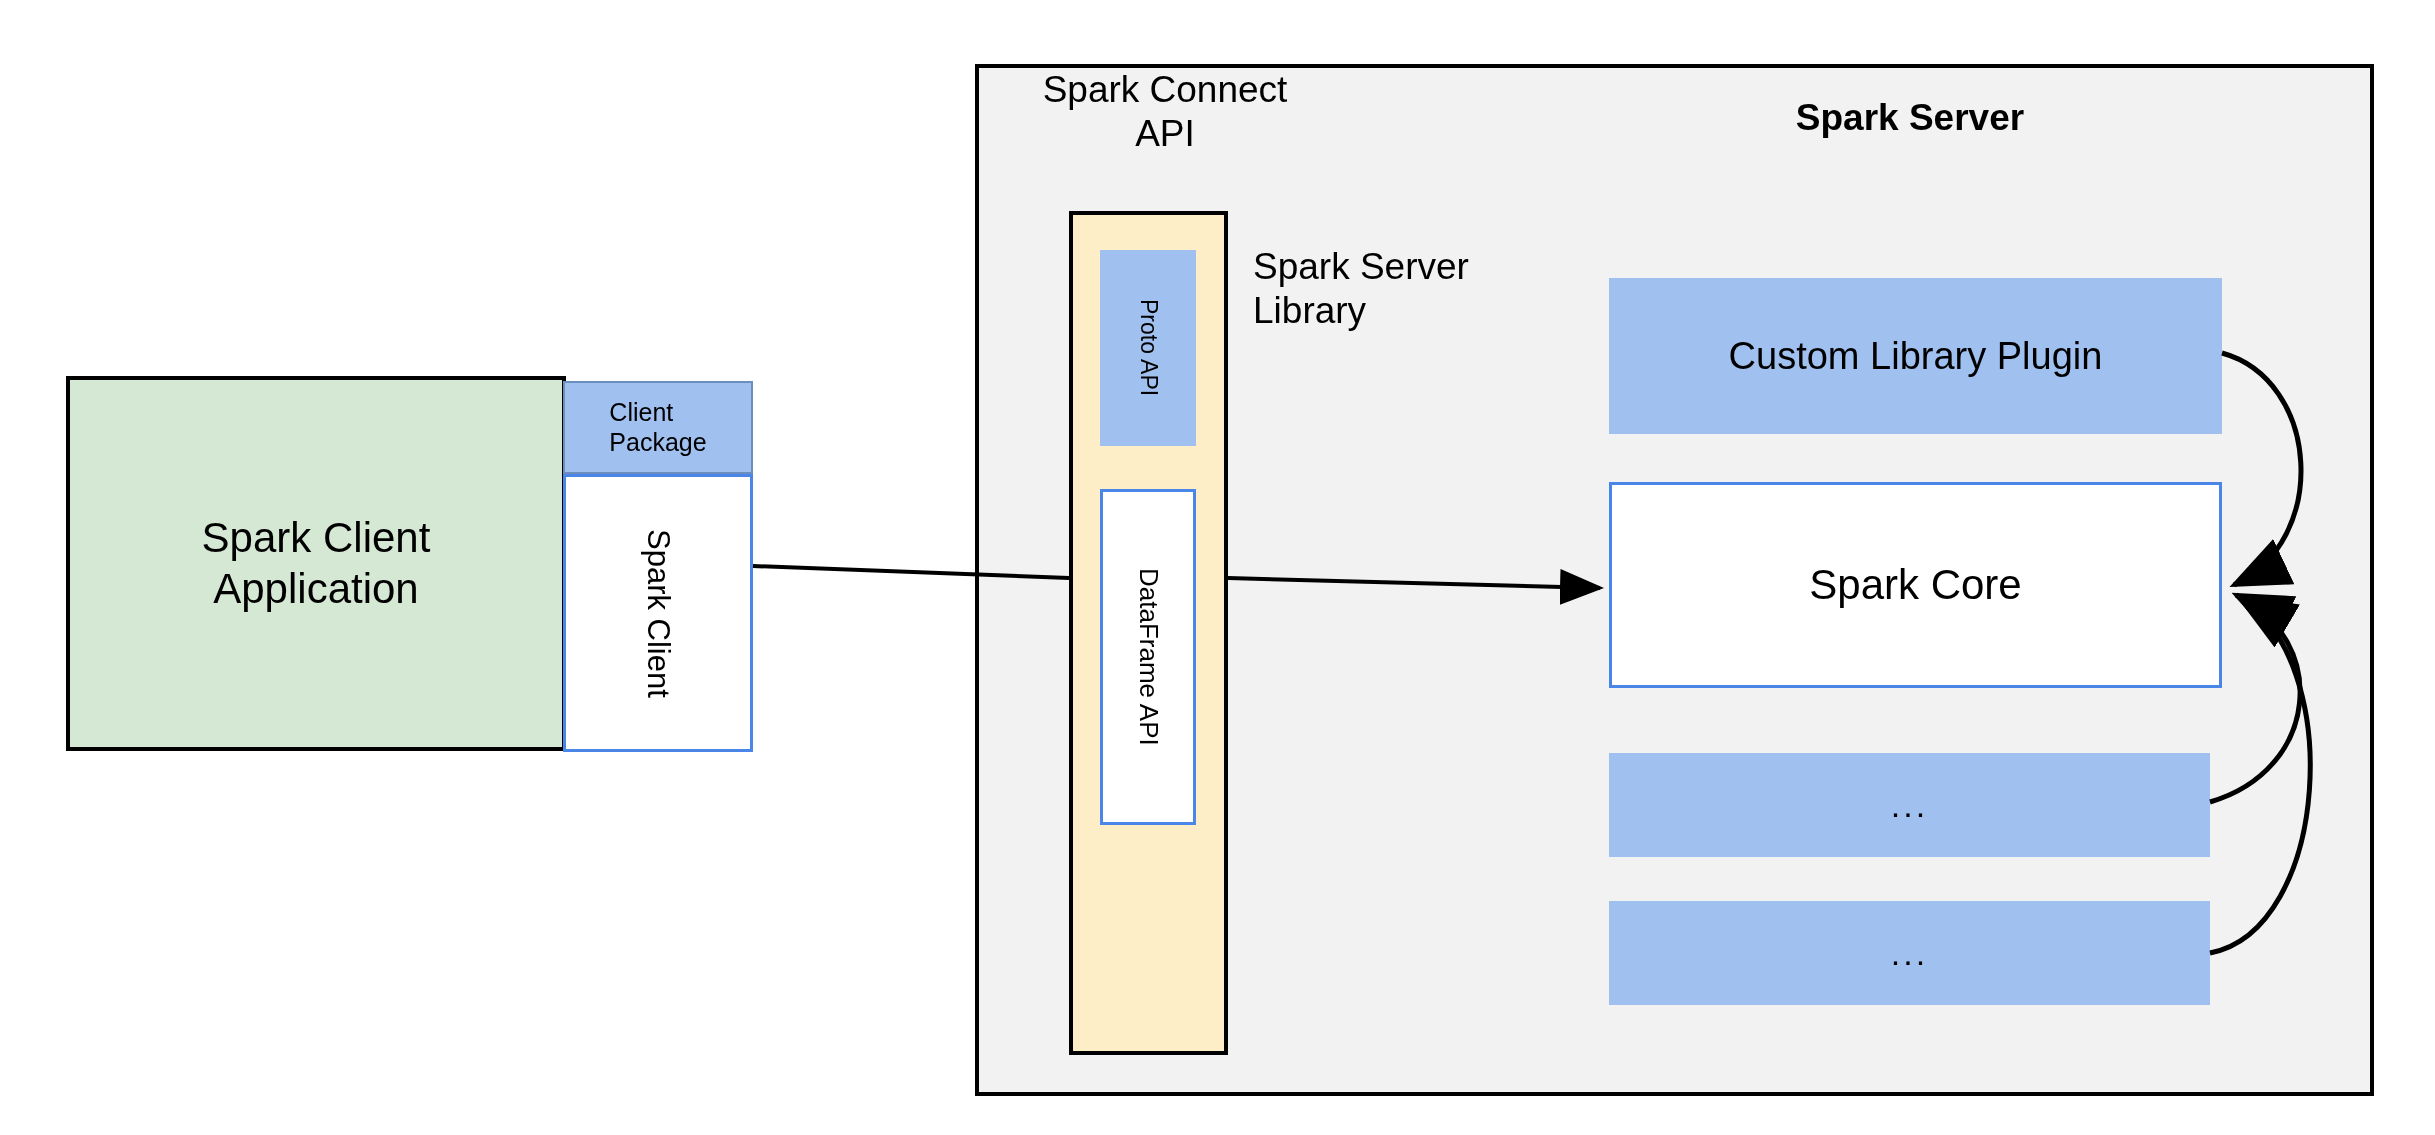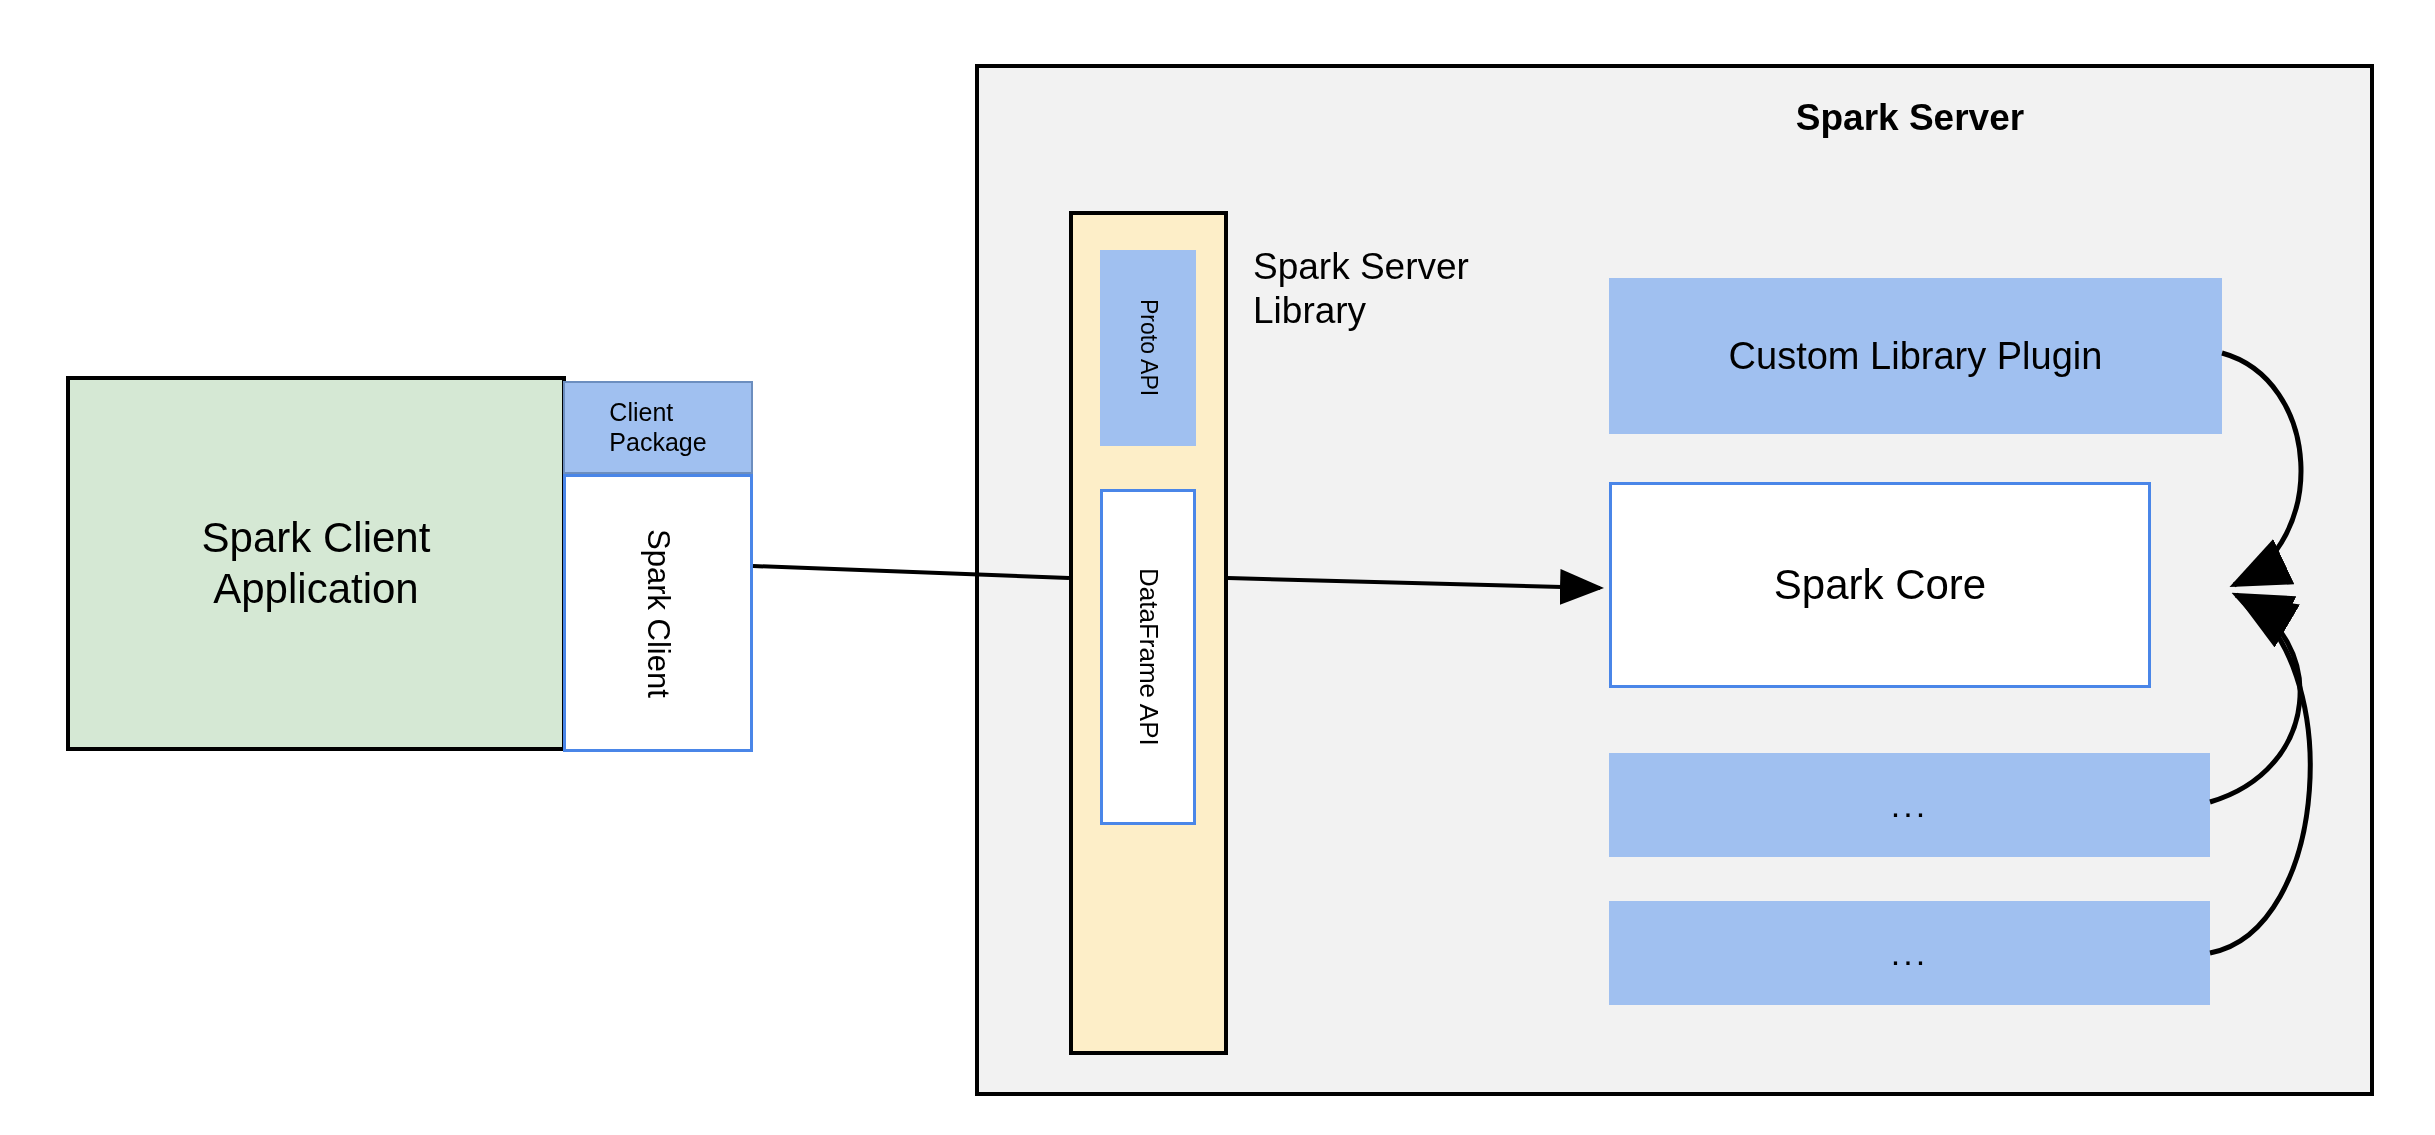--- a/index.html
+++ b/index.html
@@ -162,21 +162,21 @@
   .custom-plugin {
     left: 1609px;
     top: 278px;
     width: 613px;
     height: 156px;
     background: #a0c0f0;
   }
   .spark-core {
     left: 1609px;
     top: 482px;
-    width: 542px;
+    width: 613px;
     height: 206px;
     background: #ffffff;
     border: 3px solid #4a86e8;
     justify-content: center;
   }
   .spark-core-text { font-size: 42px; }
   .ellipsis-1 {
     left: 1609px;
     top: 753px;
     width: 601px;
@@ -215,20 +215,22 @@
 
   <div class="abs client-package">
     <span class="client-package-text">Client
 Package</span>
   </div>
 
   <div class="abs spark-client">
     <span class="vert-text spark-client-text">Spark Client</span>
   </div>
 
+  <div class="abs label-text spark-connect-api-label">Spark Connect
+API</div>
 
   <div class="abs label-text spark-server-title">Spark Server</div>
 
   <div class="abs label-text spark-server-library-label">Spark Server
 Library</div>
 
   <div class="abs connect-column"></div>
 
   <div class="abs proto-api">
     <span class="vert-text proto-api-text">Proto API</span>

